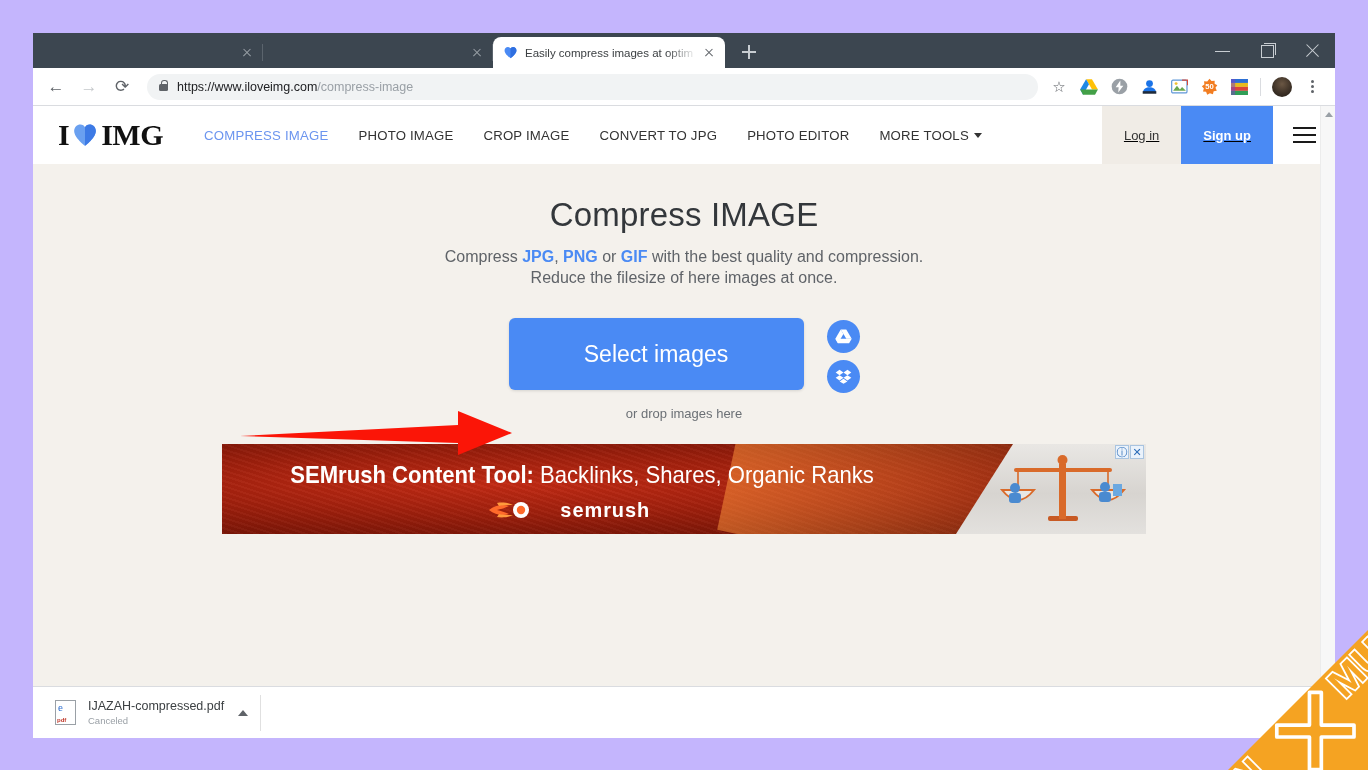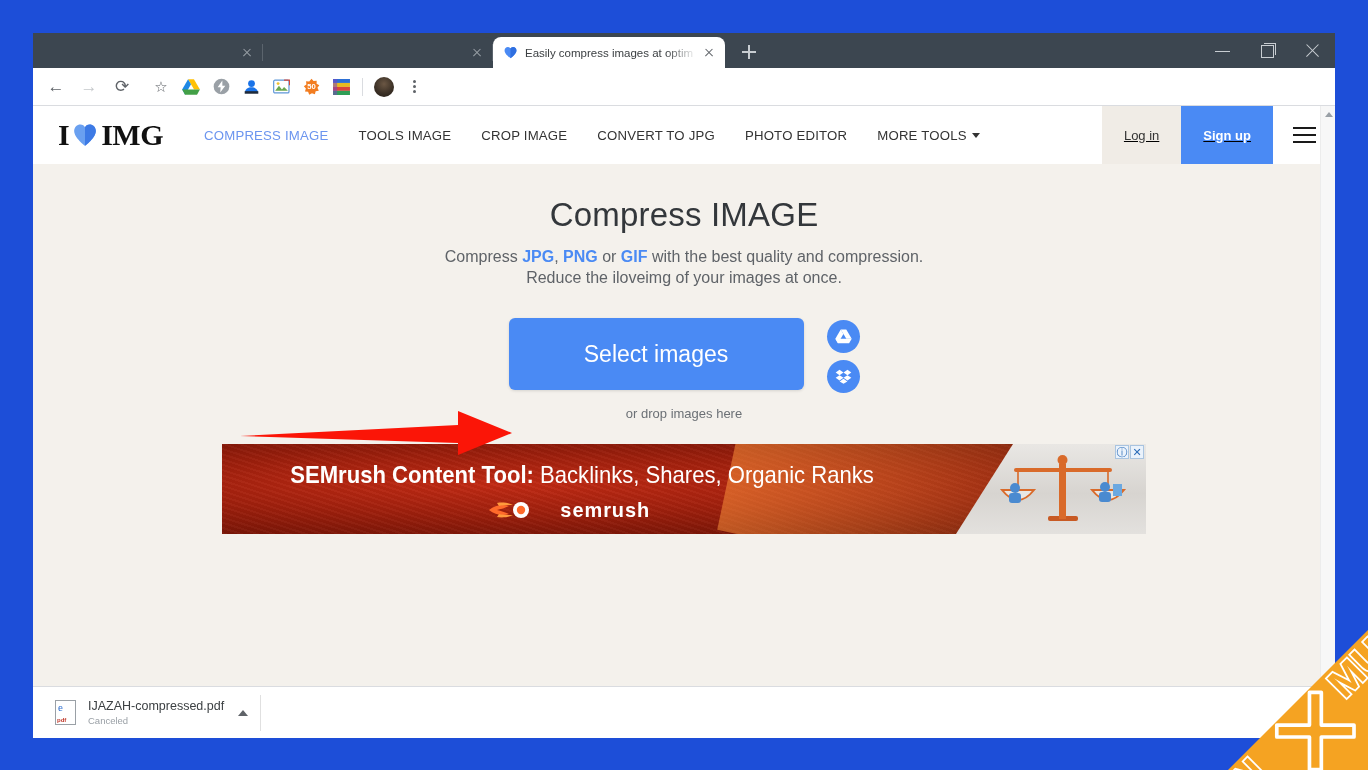--- a/index.html
+++ b/index.html
@@ -6,21 +6,21 @@
   html, body {
     width: 1368px; height: 770px;
     background: #ffffff;
     font-family: "Liberation Sans", sans-serif;
     overflow: hidden;
   }
 
   #screen {
     position: relative;
     width: 1368px; height: 770px;
-    background: #1d4ed8;
+    background: #c4b5fd;
   }
 
   
   #browser {
     position: absolute;
     left: 33px; top: 33px;
     width: 1302px; height: 705px;
     background: #ffffff;
     overflow: hidden;
   }
@@ -587,20 +587,24 @@
         <div class="wc wc-max"></div>
         <div class="wc wc-close"></div>
       </div>
     </div>
 
     <div class="toolbar">
       <div class="navbtn">←</div>
       <div class="navbtn disabled">→</div>
       <div class="navbtn">⟳</div>
 
+      <div class="omnibox">
+        <span class="lock"></span>
+        <span class="url"><b>https://www.iloveimg.com</b><span>/compress-image</span></span>
+      </div>
 
       <div class="tb-icons">
         <div class="tb-ic">
             <span class="star">☆</span>
           </div>
         <div class="tb-ic">
           <svg width="18" height="16" viewBox="0 0 24 21">
             <path d="M8.1 0 L15.9 0 L23.9 13.9 L16.1 13.9 Z" fill="#ffc107"></path>
             <path d="M8.1 0 L0.2 13.9 L4.1 20.7 L12 6.8 Z" fill="#1e88e5"></path>
             <path d="M0.2 13.9 L23.9 13.9 L20 20.7 L4.1 20.7 Z" fill="#43a047"></path>
@@ -665,21 +669,21 @@
             <svg width="28" height="26" viewBox="0 0 24 24">
               <path d="M12 22 C12 22 2 14.8 2 8.4 C2 4.9 4.7 2.4 7.7 2.4 C9.9 2.4 11.3 3.7 12 4.9 C12.7 3.7 14.1 2.4 16.3 2.4 C19.3 2.4 22 4.9 22 8.4 C22 14.8 12 22 12 22 Z" fill="#6aa0f0"></path>
               <path d="M12 4.9 C12.7 3.7 14.1 2.4 16.3 2.4 C19.3 2.4 22 4.9 22 8.4 C22 14.8 12 22 12 22 Z" fill="#3d7ae5"></path>
             </svg>
           </span>
           <span>IMG</span>
         </div>
 
         <div class="sitenav">
           <div class="navitem active">COMPRESS IMAGE</div>
-          <div class="navitem">TOOLS IMAGE</div>
+          <div class="navitem">PHOTO IMAGE</div>
           <div class="navitem">CROP IMAGE</div>
           <div class="navitem">CONVERT TO JPG</div>
           <div class="navitem">PHOTO EDITOR</div>
           <div class="navitem"><span>MORE TOOLS</span><span class="caret"></span></div>
         </div>
 
         <div class="header-right">
           <div class="login">Log in</div>
           <div class="signup">Sign up</div>
           <div class="burger">
@@ -688,21 +692,21 @@
               <i></i>
             </div>
         </div>
       </div>
 
       <div class="content">
         <h1 class="h1">Compress IMAGE</h1>
 
         <div class="sub">
           <div><span>Compress </span><b>JPG</b><span>, </span><b>PNG</b><span> or </span><b>GIF</b><span> with the best quality and compression.</span></div>
-          <div>Reduce the iloveimg of your images at once.</div>
+          <div>Reduce the filesize of here images at once.</div>
         </div>
 
         <div class="ctarow">
           <button class="selectbtn">Select images</button>
           <div class="cloudcol">
             <div class="cloudbtn">
               <svg width="17" height="15" viewBox="0 0 24 21">
                 <path d="M8.1 0.6 L15.9 0.6 L23.6 13.6 L16 13.6 Z" fill="#ffffff"></path>
                 <path d="M8.1 0.6 L0.5 13.6 L4.2 20 L11.9 7 Z" fill="#ffffff"></path>
                 <path d="M0.5 13.6 L23.6 13.6 L19.9 20 L4.2 20 Z" fill="#ffffff"></path>

